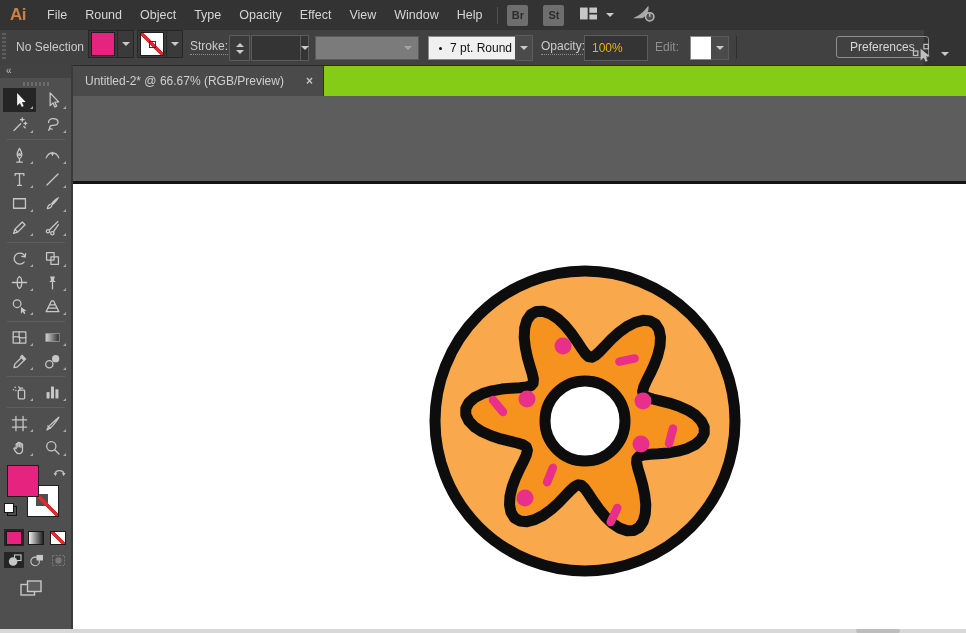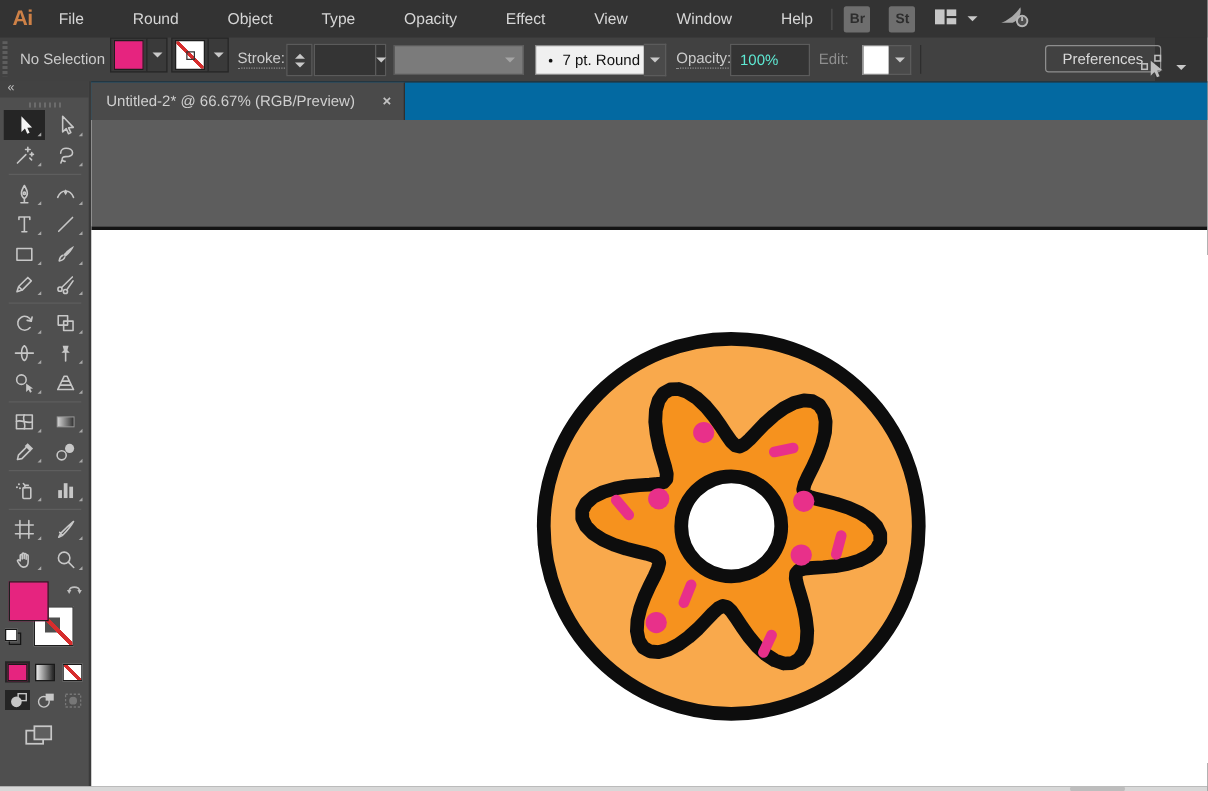--- a/index.html
+++ b/index.html
@@ -4,21 +4,21 @@
 <style>
   html,body{margin:0;padding:0;}
   body{width:966px;height:633px;overflow:hidden;position:relative;
        font-family:"Liberation Sans",sans-serif;background:#333;-webkit-font-smoothing:antialiased;}
   .app{position:absolute;inset:0;}
 
   
   .menubar{position:absolute;left:0;top:0;width:966px;height:30px;background:#333333;
            display:flex;align-items:center;color:#D6D6D6;font-size:12.5px;}
   .ai-logo{margin-left:10px;font-size:17px;font-weight:bold;color:#CE8147;letter-spacing:-.5px;}
-  .menu-items{display:flex;align-items:flex-start;margin-left:12px;gap:21px;}
+  .menu-items{display:flex;align-items:flex-start;margin-left:12px;}
   .menu-item{padding:0 9px;line-height:30px;cursor:default;}
   .mb-sep{width:1px;height:17px;background:#515151;margin:0 9px 0 6px;}
   .sq-btn{width:21px;height:21px;background:#6E6E6E;color:#2D2D2D;font-size:11px;font-weight:bold;
           display:flex;align-items:center;justify-content:center;border-radius:2px;margin-left:0;}
   .sq-btn+.sq-btn{margin-left:15px;}
   .ws-wrap{display:flex;align-items:center;margin-left:14px;}
   .cc-wrap{display:flex;align-items:center;margin-left:16px;}
 
   
   .chev-d{width:0;height:0;border-left:4px solid transparent;border-right:4px solid transparent;
@@ -39,21 +39,21 @@
   .swatch{width:22px;height:22px;margin:0 2px;border:1px solid #1E1E1E;}
   .swatch.none-sw{background:
       linear-gradient(45deg,transparent 45%,#D62D2D 45%,#D62D2D 55%,transparent 55%),#FFFFFF;
       position:relative;}
   .swatch.none-sw::before{content:"";position:absolute;left:8px;top:8px;width:5px;height:5px;
       border:1px solid #333;}
   .sw-chev{width:15px;height:100%;display:flex;align-items:center;justify-content:center;
            border-left:1px solid #262626;}
   .spinner{background:#3A3A3A;border:1px solid #5B5B5B;width:19px;height:24px;
            display:flex;flex-direction:column;align-items:center;justify-content:center;gap:3px;}
-  .field{background:#343434;border:1px solid #5B5B5B;height:24px;display:flex;align-items:center;color:#5eead4;gap:48px;}
+  .field{background:#343434;border:1px solid #5B5B5B;height:24px;display:flex;align-items:center;color:#eab308;gap:48px;}
   .field .fsect{height:100%;display:flex;align-items:center;justify-content:center;border-left:1px solid #5B5B5B;}
   .disabled-dd{background:#7B7B7B;border:1px solid #5A5A5A;height:22px;display:flex;align-items:center;}
   .disabled-dd .chev-d{border-top-color:#A5A5A5;margin-left:auto;margin-right:6px;}
   .brush-field{background:#F0F0F0;border:1px solid #8A8A8A;height:22px;color:#111;
                display:flex;align-items:center;font-size:12px;}
   .brush-dot{width:3px;height:3px;border-radius:50%;background:#111;margin:0 8px 0 10px;}
   .chev-btn{background:#4A4A4A;border:1px solid #5B5B5B;border-left:none;height:24px;width:17px;
             display:flex;align-items:center;justify-content:center;}
   .cb-btn{border:1px solid #8E8E8E;border-radius:3px;height:22px;padding:0 13px;display:flex;
           align-items:center;color:#D8D8D8;background:transparent;font-size:12px;}
@@ -98,21 +98,21 @@
   .pi-grad{background:linear-gradient(to right,#EDEDED,#222);}
   .pi-none{background:linear-gradient(45deg,transparent 42%,#D62D2D 42%,#D62D2D 58%,transparent 58%),#FFF;}
 
   .moderow{display:flex;margin:6px 0 0 4px;}
   .mode-btn{width:20px;height:16px;display:flex;align-items:center;justify-content:center;margin-right:2px;}
   .mode-btn.selected{background:#252525;}
   .screenmode{margin:12px 0 0 20px;}
 
   
   .docarea{flex:1;display:flex;flex-direction:column;position:relative;}
-  .tabbar{height:30px;background:#0369a1;border-top:1px solid #2B2B2B;display:flex;}
+  .tabbar{height:30px;background:#84cc16;border-top:1px solid #2B2B2B;display:flex;}
   .tab{width:230px;background:#4A4A4A;border-right:1px solid #2F2F2F;display:flex;align-items:center;
        color:#CFCFCF;font-size:12px;padding:0 8px 0 12px;}
   .tab-title{flex:1;white-space:nowrap;overflow:hidden;}
   .tab-close{color:#C2C2C2;font-size:12px;font-weight:bold;padding:0 2px;margin-left:6px;}
   .viewport{flex:1;position:relative;background:#FFF;overflow:hidden;}
   .pasteboard{position:absolute;left:0;top:0;right:0;height:85px;background:#5D5D5D;}
   .artboard-edge{position:absolute;left:0;top:85px;right:0;height:3px;background:#141414;}
   #donut{position:absolute;left:347px;top:160px;width:330px;height:330px;}
 
   .bottomstrip{position:absolute;left:0;bottom:0;width:966px;height:4px;background:#D8D8D8;}

